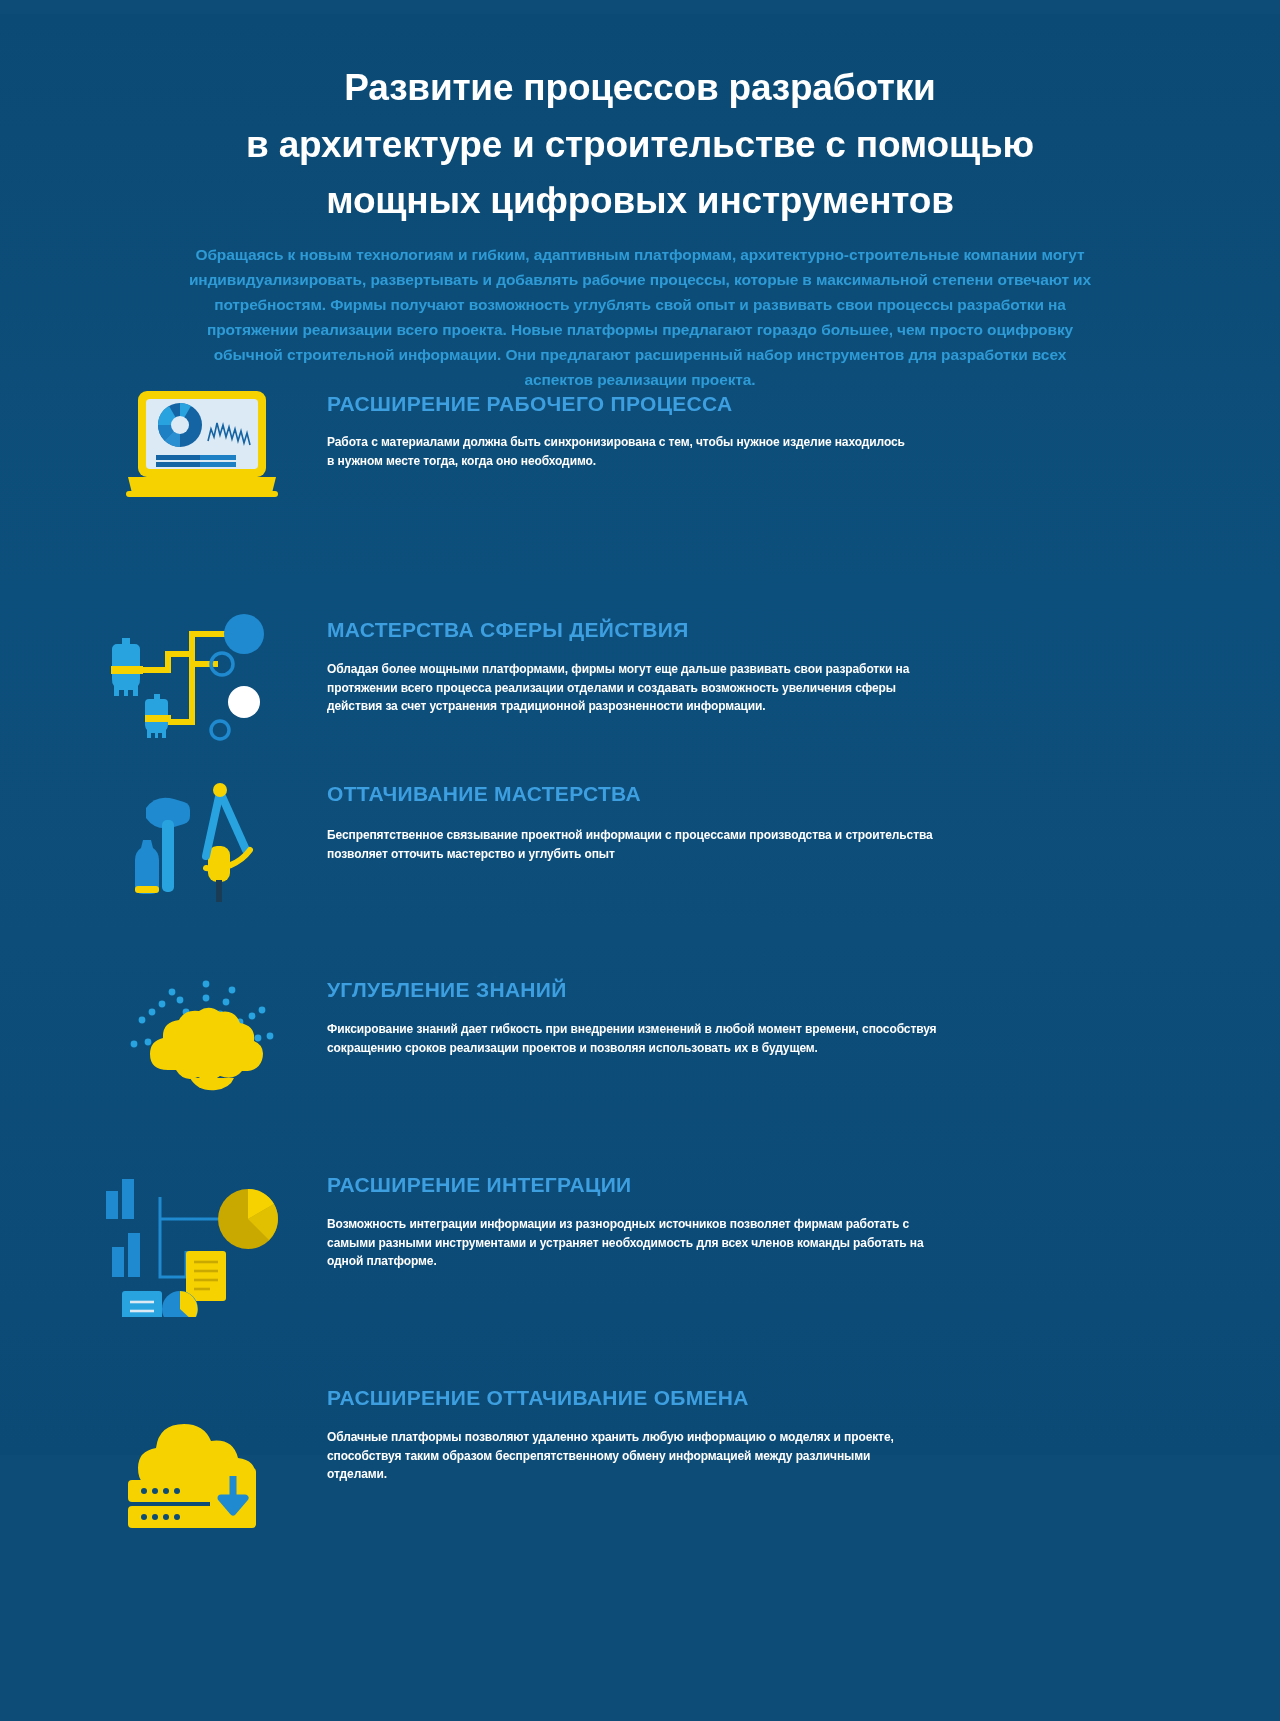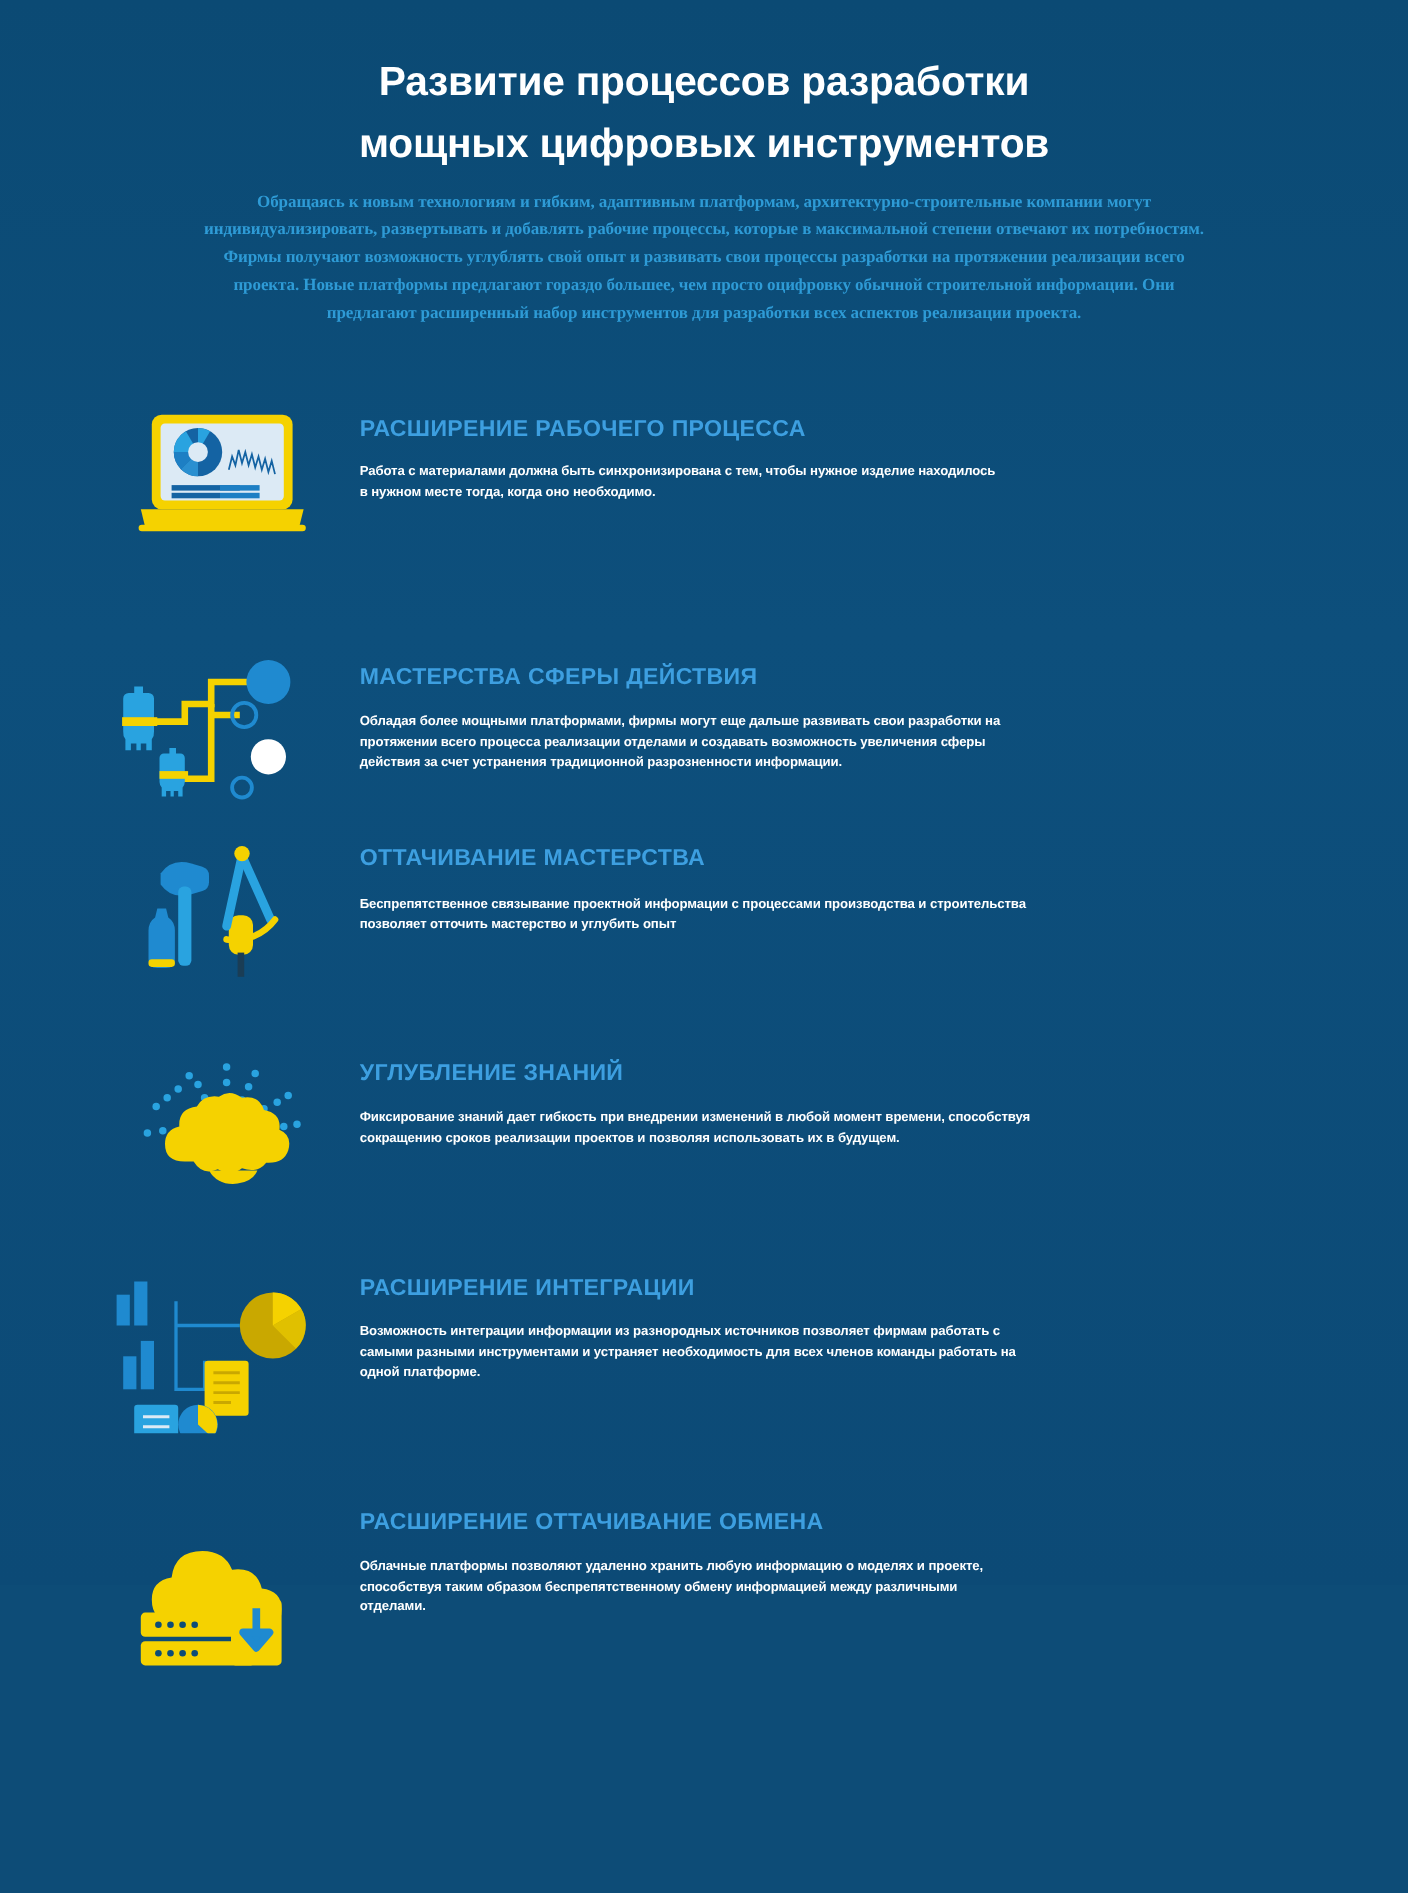--- a/index.html
+++ b/index.html
@@ -8,20 +8,21 @@
     height: 1721px;
     background: #0d4c77;
     font-family: "Liberation Sans", sans-serif;
     overflow: hidden;
   }
   .page {
     position: relative;
     width: 1280px;
     height: 1441px;
     background: linear-gradient(180deg, #0b4a74 0%, #0d4f7c 40%, #0c4a76 100%);
+    margin-top: 14px;
   }
   
   .title-block {
     padding-top: 46px;
     text-align: center;
   }
   .title-line {
     color: #ffffff;
     font-size: 37px;
     font-weight: bold;
@@ -31,21 +32,20 @@
   
   .intro {
     margin: 12px auto 0;
     width: 920px;
     text-align: center;
     color: #2e9bd6;
     font-size: 15.5px;
     font-weight: bold;
     line-height: 1.62;
     letter-spacing: -0.1px;
-    font-family: Liberation Serif, serif;
   }
   
   .section {
     position: absolute;
     left: 0;
     width: 1280px;
   }
   .sec-head {
     position: absolute;
     color: #3d9fe0;
@@ -65,20 +65,21 @@
   }
   .icon-wrap { position: absolute; }
 </style>
 </head>
 <body>
 
 <div class="page">
 
   <div class="title-block">
     <div class="title-line">Развитие процессов разработки</div>
+    <div class="title-line">в архитектуре и строительстве с помощью</div>
     <div class="title-line">мощных цифровых инструментов</div>
   </div>
 
   <div class="intro">Обращаясь к новым технологиям и гибким, адаптивным платформам, архитектурно-строительные компании могут индивидуализировать, развертывать и добавлять рабочие процессы, которые в максимальной степени отвечают их потребностям. Фирмы получают возможность углублять свой опыт и развивать свои процессы разработки на протяжении реализации всего проекта. Новые платформы предлагают гораздо большее, чем просто оцифровку обычной строительной информации. Они предлагают расширенный набор инструментов для разработки всех аспектов реализации проекта.</div>
 
   <div class="section" style="top:363px;">
     <div class="icon-wrap" style="left:122px; top:8px;">
       <svg width="160" height="125" viewBox="0 0 160 125">
         <rect x="16" y="6" width="128" height="86" rx="9" fill="#f5d200"></rect>
         <rect x="24" y="14" width="112" height="70" rx="4" fill="#dceaf5"></rect>

